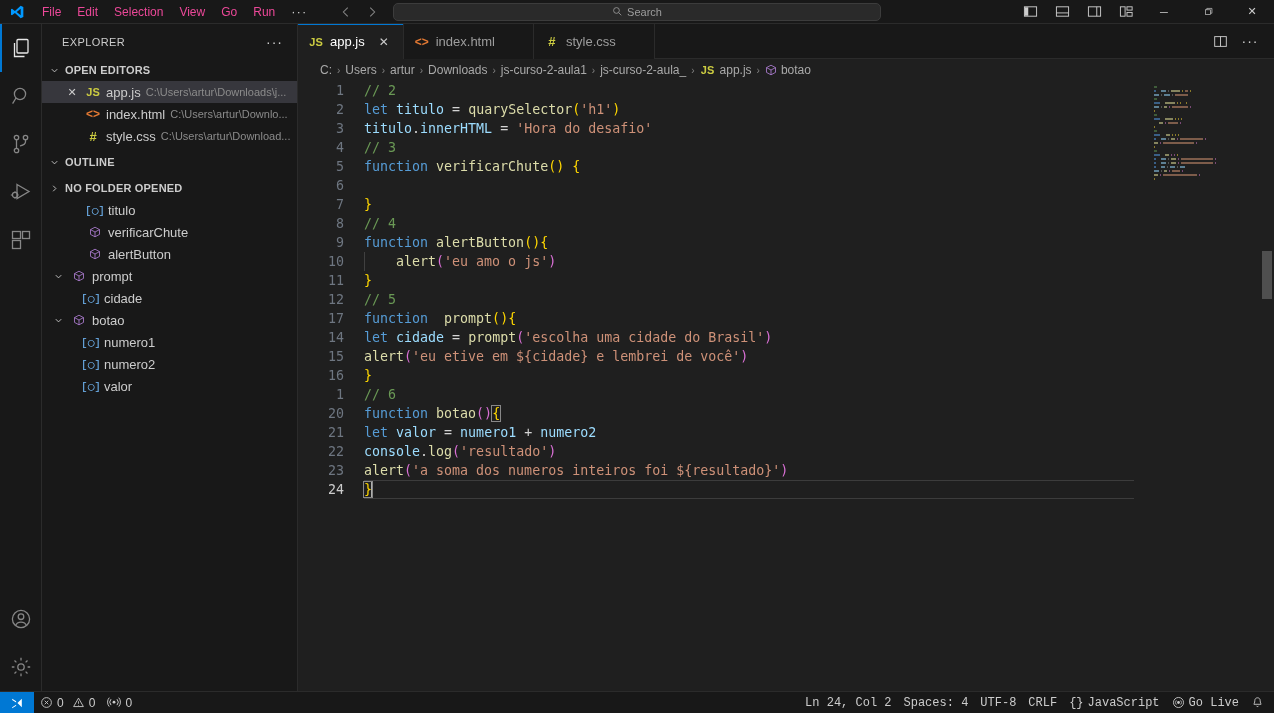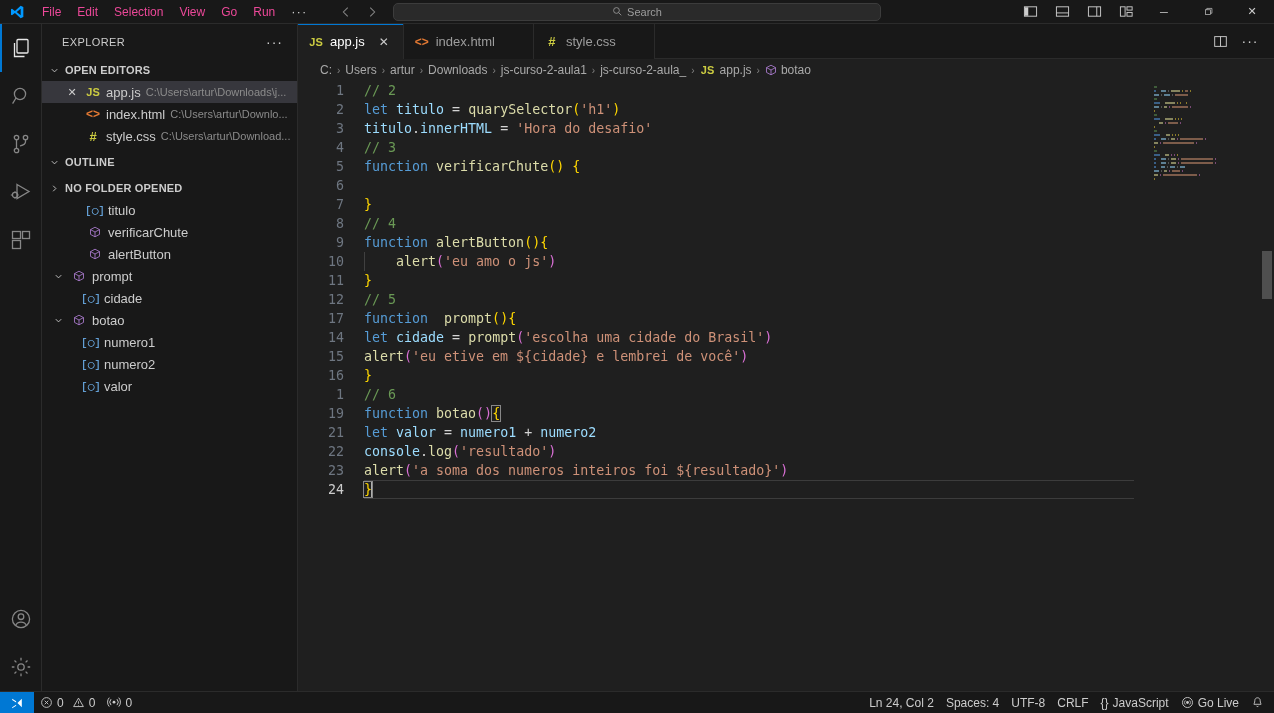--- a/index.html
+++ b/index.html
@@ -162,21 +162,21 @@
   .ed-scroll { position: absolute; top: 0; right: 0; width: 14px; bottom: 0; background: transparent; }
   .ed-thumb { position: absolute; right: 2px; top: 170px; width: 10px; height: 48px; background: #4f4f4f; }
 
   
   .statusbar {
     height: 22px; background: #181818; display: flex; align-items: center;
     flex: 0 0 22px; color: #cccccc; font-size: 12px; border-top: 1px solid #2b2b2b;
   }
   .sb-remote { width: 34px; height: 22px; background: #0078d4; display: flex; align-items: center; justify-content: center; color: #fff; }
   .sb-item { display: flex; align-items: center; gap: 4px; padding: 0 6px; height: 22px; }
-  .sb-right { margin-left: auto; display: flex; align-items: center; padding-right: 4px; }
+  .sb-right { margin-left: auto; display: flex; align-items: center; padding-right: 4px; font-family: Liberation Mono, monospace; }
   svg { display: block; }
 </style>
 </head>
 <body>
 
 <div class="app">
 
   <div class="titlebar">
     <div class="vsc-logo">
       <svg width="16" height="16" viewBox="0 0 24 24">
@@ -502,21 +502,21 @@
             <div class="cline"><span class="ln">8</span><span class="ctext"><span class="t-com">// 4</span></span></div>
             <div class="cline"><span class="ln">9</span><span class="ctext"><span class="t-kw">function</span><span class="t-op"> </span><span class="t-fn">alertButton</span><span class="t-pl">(</span><span class="t-pl">)</span><span class="t-pl">{</span></span></div>
             <div class="cline"><span class="ln">10</span><span class="ctext"><span class="indent-guide"></span><span class="t-op">    </span><span class="t-fn">alert</span><span class="t-p2">(</span><span class="t-str">'eu amo o js'</span><span class="t-p2">)</span></span></div>
             <div class="cline"><span class="ln">11</span><span class="ctext"><span class="t-pl">}</span></span></div>
             <div class="cline"><span class="ln">12</span><span class="ctext"><span class="t-com">// 5</span></span></div>
             <div class="cline"><span class="ln">17</span><span class="ctext"><span class="t-kw">function</span><span class="t-op">  </span><span class="t-fn">prompt</span><span class="t-pl">(</span><span class="t-pl">)</span><span class="t-pl">{</span></span></div>
             <div class="cline"><span class="ln">14</span><span class="ctext"><span class="t-kw">let</span><span class="t-op"> </span><span class="t-var">cidade</span><span class="t-op"> = </span><span class="t-fn">prompt</span><span class="t-p2">(</span><span class="t-str">'escolha uma cidade do Brasil'</span><span class="t-p2">)</span></span></div>
             <div class="cline"><span class="ln">15</span><span class="ctext"><span class="t-fn">alert</span><span class="t-p2">(</span><span class="t-str">'eu etive em ${cidade} e lembrei de você'</span><span class="t-p2">)</span></span></div>
             <div class="cline"><span class="ln">16</span><span class="ctext"><span class="t-pl">}</span></span></div>
             <div class="cline"><span class="ln">1</span><span class="ctext"><span class="t-com">// 6</span></span></div>
-            <div class="cline"><span class="ln">19</span><span class="ctext"><span class="t-kw">function</span><span class="t-op"> </span><span class="t-fn">botao</span><span class="t-p2">(</span><span class="t-p2">)</span><span class="t-pl bracket-hl">{</span></span></div>
+            <div class="cline"><span class="ln">20</span><span class="ctext"><span class="t-kw">function</span><span class="t-op"> </span><span class="t-fn">botao</span><span class="t-p2">(</span><span class="t-p2">)</span><span class="t-pl bracket-hl">{</span></span></div>
             <div class="cline"><span class="ln">21</span><span class="ctext"><span class="t-kw">let</span><span class="t-op"> </span><span class="t-var">valor</span><span class="t-op"> = </span><span class="t-var">numero1</span><span class="t-op"> + </span><span class="t-var">numero2</span></span></div>
             <div class="cline"><span class="ln">22</span><span class="ctext"><span class="t-var">console</span><span class="t-op">.</span><span class="t-fn">log</span><span class="t-p2">(</span><span class="t-str">'resultado'</span><span class="t-p2">)</span></span></div>
             <div class="cline"><span class="ln">23</span><span class="ctext"><span class="t-fn">alert</span><span class="t-p2">(</span><span class="t-str">'a soma dos numeros inteiros foi ${resultado}'</span><span class="t-p2">)</span></span></div>
             <div class="cline cur"><div class="rowhl"></div><span class="ln">24</span><span class="ctext"><span class="t-pl bracket-hl">}</span><span class="caret"></span></span></div>
           </div>
         <div class="minimap" id="minimap">
             <div class="mm-line">
               <div class="mm-seg" style="width: 3px; background: rgb(63, 92, 58);"></div>
             </div>
             <div class="mm-line">

